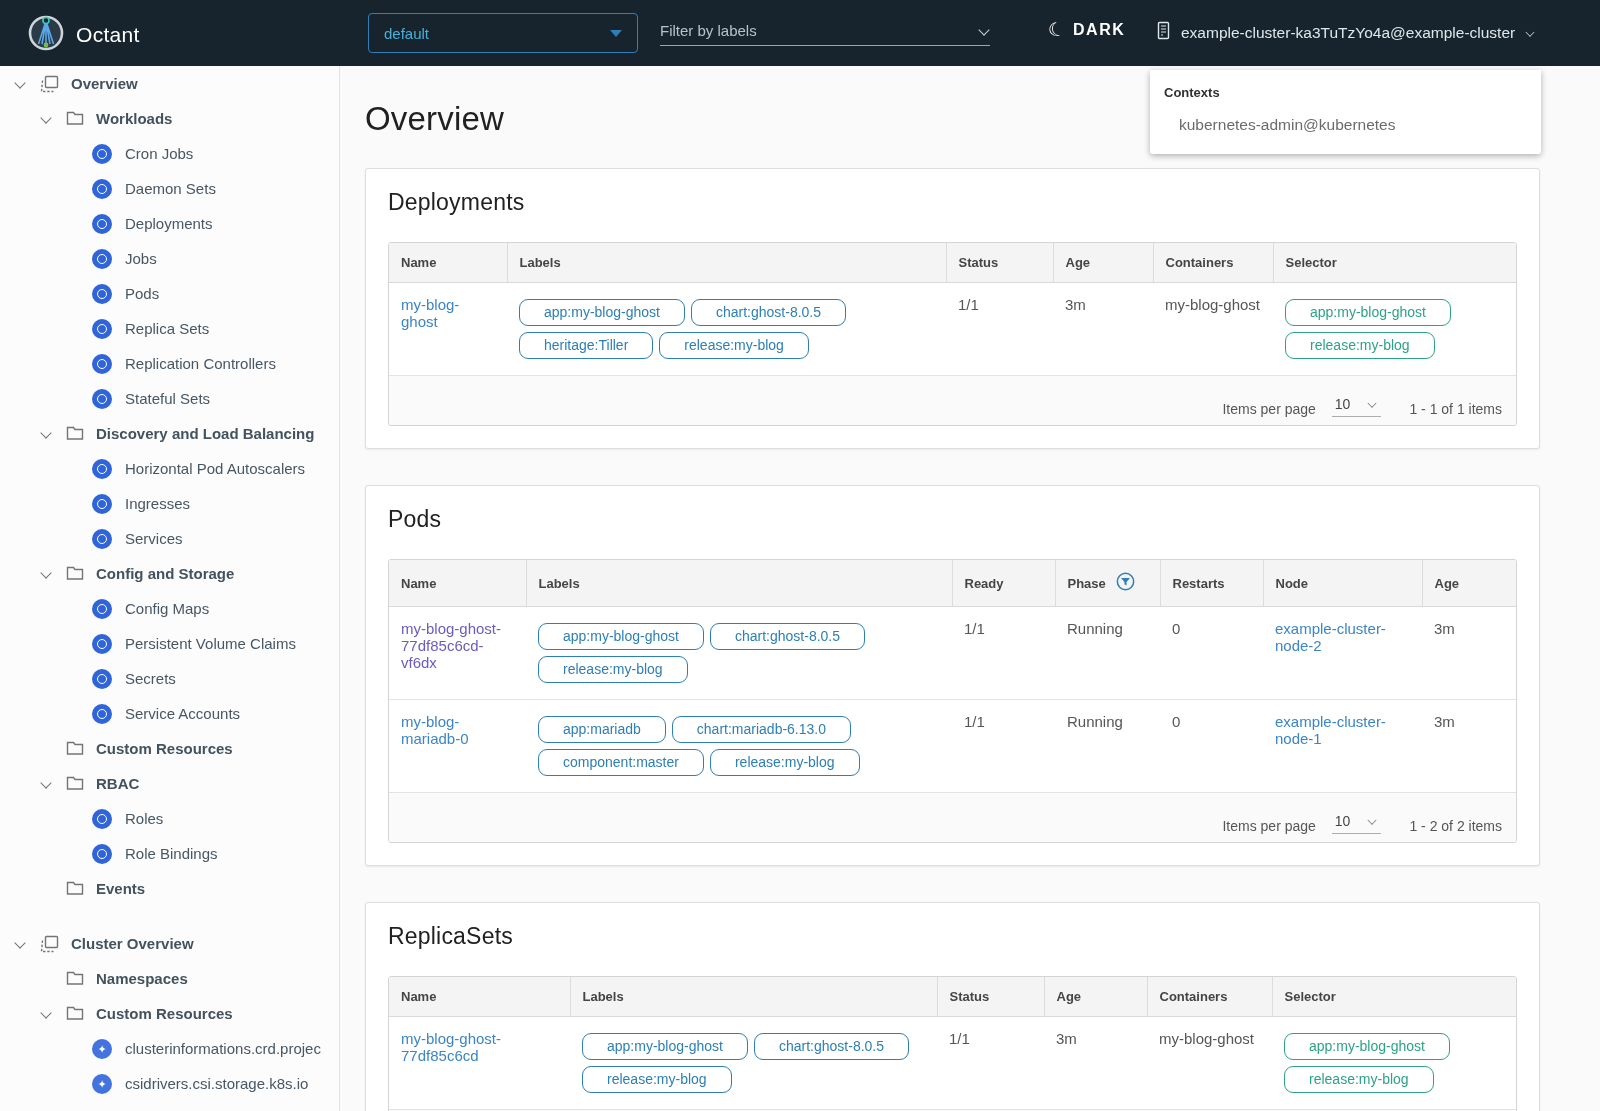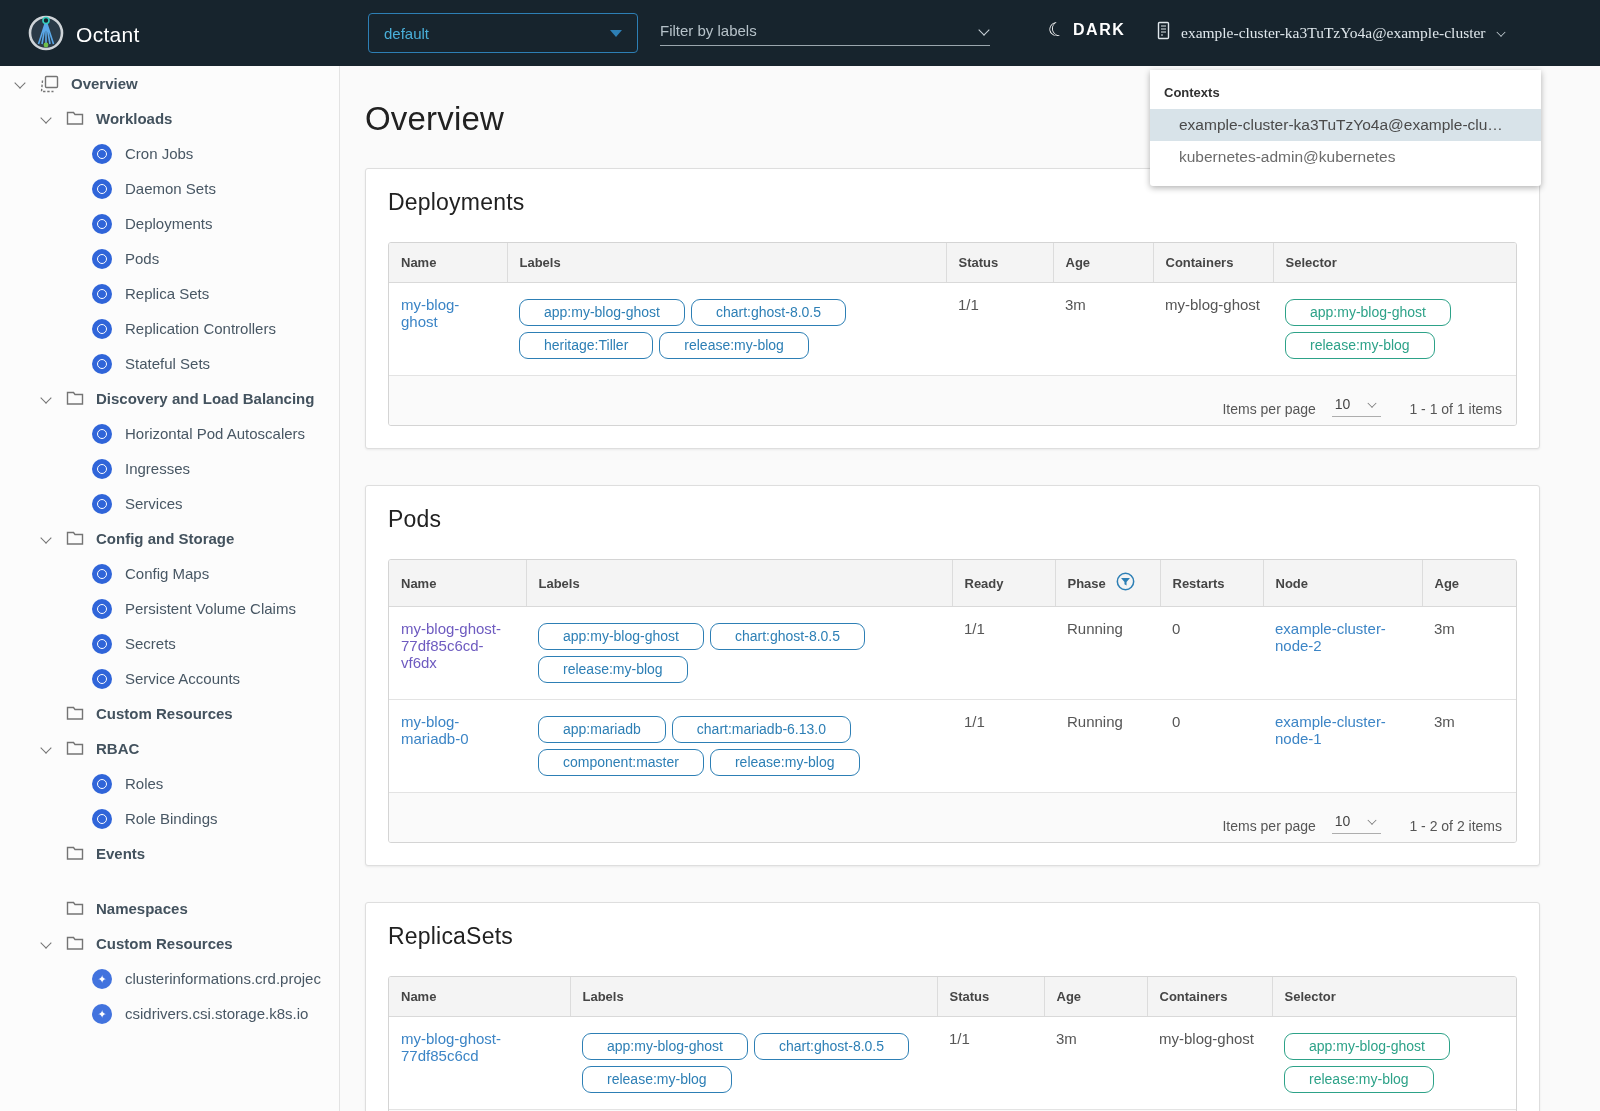--- a/index.html
+++ b/index.html
@@ -17,21 +17,21 @@
   .filter-box input { background:transparent; border:none; outline:none; color:#dfe7ec; font-size:15px; width:280px; font-family:"Liberation Sans", sans-serif; }
   .filter-box input::placeholder { color:#b6c2c9; opacity:1; }
   .chev { display:inline-block; width:12px; height:12px; position:relative; flex:none; }
   .chev::before { content:""; position:absolute; width:7px; height:7px; border-right:1.7px solid #747474; border-bottom:1.7px solid #747474; transform:rotate(45deg); top:1px; left:2px; }
   .chev.white::before { border-color:#c9d2d8; }
   .chev.small { transform:scale(.8); }
   .theme-toggle { position:absolute; left:1048px; top:20px; display:flex; align-items:center; gap:8px; color:#fff; cursor:pointer; }
   .moon { font-size:19px; line-height:1; color:#fff; transform:rotate(-12deg); }
   .theme-label { font-size:16px; font-weight:bold; letter-spacing:1.5px; }
   .context-chooser { position:absolute; left:1155px; top:21px; display:flex; align-items:center; gap:9px; cursor:pointer; }
-  .context-label { color:#dfe7ec; font-size:15.5px;font-family:Liberation Serif, serif; }
+  .context-label { color:#dfe7ec; font-size:15.5px; }
 
   
   .context-dropdown { position:absolute; left:1150px; top:70px; width:391px; background:#fff; border-radius:0 0 3px 3px; box-shadow:0 2px 6px rgba(0,0,0,.3); z-index:20; padding-bottom:13px; }
   .cd-title { padding:15px 14px 9px 14px; font-size:13px; font-weight:bold; color:#313131; }
   .cd-item { height:32px; line-height:32px; padding:0 12px 0 29px; font-size:15.5px; color:#6b6b6b; white-space:nowrap; overflow:hidden; cursor:pointer; }
   .cd-item.selected { background:#d8e3e9; color:#4a4a4a; }
 
   
   .sidebar { position:absolute; top:66px; left:0; width:340px; bottom:0; background:#fcfcfc; border-right:1px solid #e3e3e3; overflow:hidden; padding-top:0; }
   .nav-row { height:35px; display:flex; align-items:center; white-space:nowrap; cursor:pointer; color:#485764; font-size:15px; }
@@ -108,21 +108,20 @@
           <path d="M6 5h5 M6 8h5 M6 11h5 M6 14h2" stroke="#dfe7ec" stroke-width="1.2"></path>
         </svg>
       </span>
       <span class="context-label">example-cluster-ka3TuTzYo4a@example-cluster</span>
       <span class="chev white small"></span>
     </div>
   </header>
 
   <div class="context-dropdown">
     <div class="cd-title">Contexts</div>
-    <div class="cd-item selected">example-cluster-ka3TuTzYo4a@example-clu…</div>
     <div class="cd-item">kubernetes-admin@kubernetes</div>
   </div>
 
   <nav class="sidebar">
     <div class="nav-row lvl0">
       <span class="chev"></span>
       <span class="app-icon">
         <svg width="19" height="18" viewBox="0 0 19 18">
             <rect x="5.5" y="1.5" width="12" height="11" rx="1" fill="none" stroke="#747474" stroke-width="1.4"></rect>
             <path d="M2.5 5.5 L1.5 16.5 L13.5 16.5" fill="none" stroke="#747474" stroke-width="1.4" stroke-dasharray="2.4 1.8"></path>
@@ -146,20 +145,24 @@
     <div class="nav-row lvl2">
         <span class="res"></span>
         <span class="nav-label">Daemon Sets</span>
       </div>
     <div class="nav-row lvl2">
         <span class="res"></span>
         <span class="nav-label">Deployments</span>
       </div>
     <div class="nav-row lvl2">
         <span class="res"></span>
+        <span class="nav-label">Jobs</span>
+      </div>
+    <div class="nav-row lvl2">
+        <span class="res"></span>
         <span class="nav-label">Pods</span>
       </div>
     <div class="nav-row lvl2">
         <span class="res"></span>
         <span class="nav-label">Replica Sets</span>
       </div>
     <div class="nav-row lvl2">
         <span class="res"></span>
         <span class="nav-label">Replication Controllers</span>
       </div>
@@ -242,20 +245,30 @@
     <div class="nav-row lvl1">
       <span class="chev-spacer"></span>
       <span class="folder-icon">
           <svg width="18" height="15" viewBox="0 0 18 15">
             <path d="M1.5 3.5 V13 H16.5 V3.5 H9 L7.5 1.5 H1.5 Z" fill="none" stroke="#747474" stroke-width="1.4"></path>
           </svg>
         </span>
       <span class="nav-label bold">Events</span>
     </div>
     <div class="gap"></div>
+    <div class="nav-row lvl0">
+      <span class="chev"></span>
+      <span class="app-icon">
+        <svg width="19" height="18" viewBox="0 0 19 18">
+            <rect x="5.5" y="1.5" width="12" height="11" rx="1" fill="none" stroke="#747474" stroke-width="1.4"></rect>
+            <path d="M2.5 5.5 L1.5 16.5 L13.5 16.5" fill="none" stroke="#747474" stroke-width="1.4" stroke-dasharray="2.4 1.8"></path>
+          </svg>
+      </span>
+      <span class="nav-label bold">Cluster Overview</span>
+    </div>
     <div class="nav-row lvl1">
       <span class="chev-spacer"></span>
       <span class="folder-icon">
           <svg width="18" height="15" viewBox="0 0 18 15">
             <path d="M1.5 3.5 V13 H16.5 V3.5 H9 L7.5 1.5 H1.5 Z" fill="none" stroke="#747474" stroke-width="1.4"></path>
           </svg>
         </span>
       <span class="nav-label bold">Namespaces</span>
     </div>
     <div class="nav-row lvl1">

